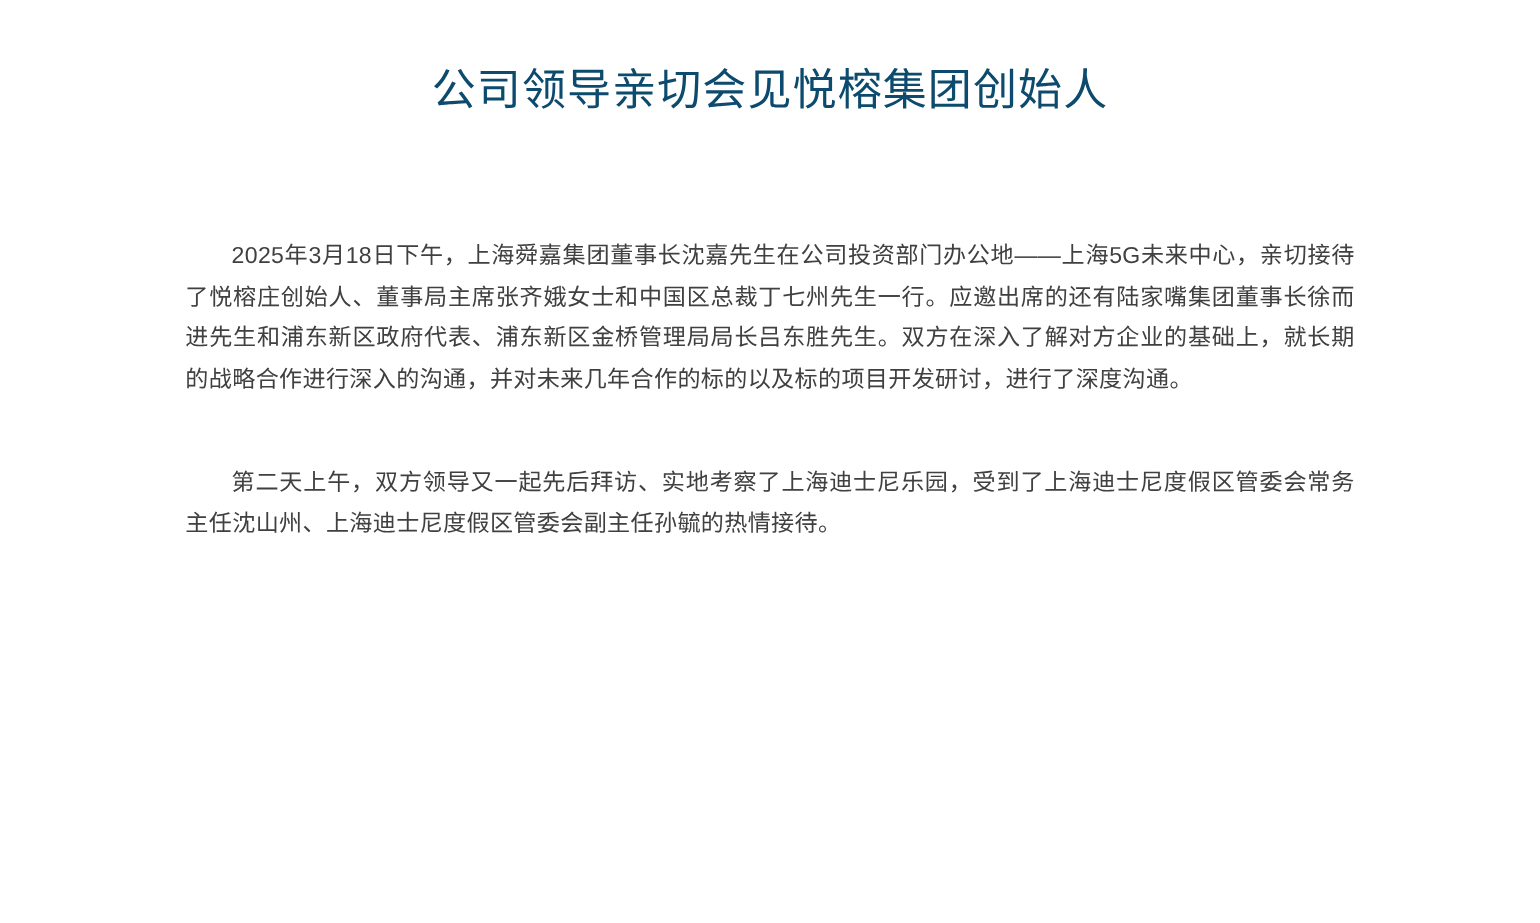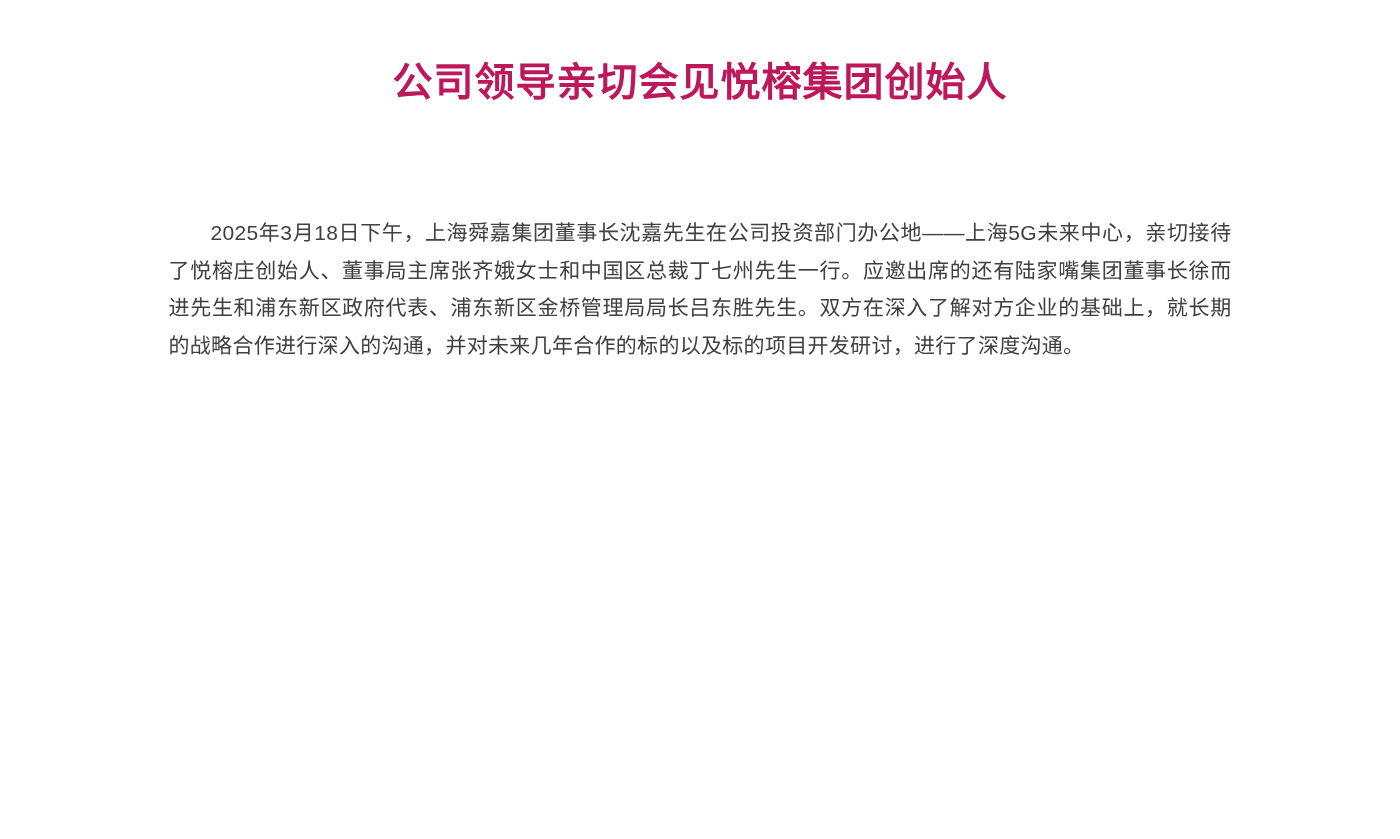--- a/index.html
+++ b/index.html
@@ -14,24 +14,24 @@
     -webkit-font-smoothing: antialiased;
   }
   .article {
     width: 1063px;
     margin: 0 auto;
     padding-top: 52px;
     box-sizing: border-box;
   }
   .article-title {
     font-size: 40px;
-    font-weight: 700;
+    font-weight: 400;
     line-height: 60px;
     text-align: center;
-    color: #be185d;
+    color: #0c4a6e;
     margin: 0 0 102px 0;
     letter-spacing: 1px;
   }
   .article-paragraph {
     font-size: 21px;
     line-height: 37.5px;
     color: #404040;
     text-indent: 2em;
     text-align: justify;
     margin: 12px 0 56px 0;
@@ -40,14 +40,15 @@
 </style>
 </head>
 <body>
 
 <div class="article">
   <h1 class="article-title">公司领导亲切会见悦榕集团创始人</h1>
 
   <p class="article-paragraph">2025年3月18日下午，上海舜嘉集团董事长沈嘉先生在公司投资部门办公地——上海5G未来中心，亲切接待了悦榕庄创始人、董事局主席张齐娥女士和中国区总裁丁七州先生一行。应邀出席的还有陆家嘴集团董事长徐而进先生和浦东新区政府代表、浦东新区金桥管理局局长吕东胜先生。双方在深入了解对方企业的基础上，就长期的战略合作进行深入的沟通，并对未来几年合作的标的以及标的项目开发研讨，进行了深度沟通。</p>
 
 
+  <p class="article-paragraph">第二天上午，双方领导又一起先后拜访、实地考察了上海迪士尼乐园，受到了上海迪士尼度假区管委会常务主任沈山州、上海迪士尼度假区管委会副主任孙毓的热情接待。</p>
 
 </div>
 
 </body></html>

